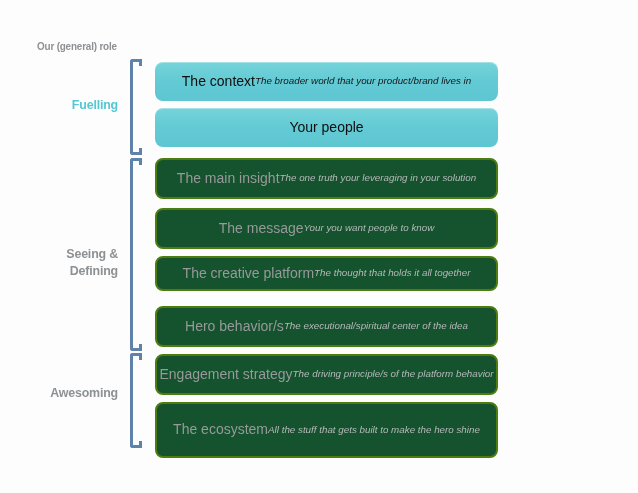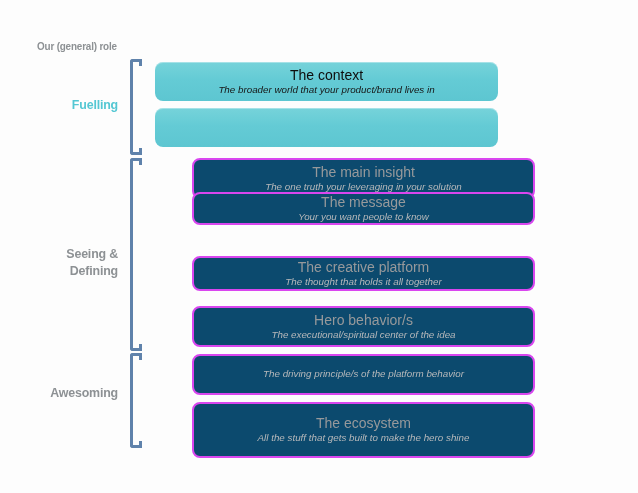--- a/index.html
+++ b/index.html
@@ -66,21 +66,20 @@
   .bracket::before { top: 0; }
   .bracket::after  { bottom: 0; }
 
   
   .box {
     position: absolute;
     left: 155px;
     width: 343px;
     border-radius: 8px;
     display: flex;
-    flex-direction: column;
     align-items: center;
     justify-content: center;
     text-align: center;
     padding: 2px 10px 3px 10px;
   }
   .box .title {
     font-size: 14px;
     font-weight: normal;
     line-height: 17px;
     white-space: nowrap;
@@ -92,23 +91,22 @@
     white-space: nowrap;
     text-align: center;
   }
   .box.teal {
     background: linear-gradient(180deg, #76d3da 0%, #64cbd5 45%, #5dc6d1 100%);
     box-shadow: inset 0 1px 0 rgba(255,255,255,0.35);
   }
   .box.teal .title    { color: #0e0e0e; }
   .box.teal .subtitle { color: #161616; }
   .box.outline {
-    background: #0c4a6e;
-    border: 2px solid #d946ef;
-    margin-left: 37px;
+    background: #14532d;
+    border: 2px solid #4d7c0f;
   }
   .box.outline .title    { color: #97999b; }
   .box.outline .subtitle { color: #b6b8ba; }
 </style>
 </head>
 <body>
 
 <div class="slide">
 
   <div class="top-label">Our (general) role</div>
@@ -129,43 +127,45 @@
   <div class="bracket" style="top:59px;height:96px"></div>
   <div class="bracket" style="top:158px;height:193px"></div>
   <div class="bracket" style="top:353px;height:95px"></div>
 
   <div class="box teal" style="top:62px;height:39px">
     <div class="title">The context</div>
     <div class="subtitle">The broader world that your product/brand lives in</div>
   </div>
 
   <div class="box teal" style="top:108px;height:39px">
+    <div class="title">Your people</div>
   </div>
 
   <div class="box outline" style="top:158px;height:41px">
     <div class="title">The main insight</div>
     <div class="subtitle">The one truth your leveraging in your solution</div>
   </div>
 
-  <div class="box outline" style="top:192px;height:33px">
+  <div class="box outline" style="top:208px;height:41px">
     <div class="title">The message</div>
     <div class="subtitle">Your you want people to know</div>
   </div>
 
   <div class="box outline" style="top:256px;height:35px">
     <div class="title">The creative platform</div>
     <div class="subtitle">The thought that holds it all together</div>
   </div>
 
   <div class="box outline" style="top:306px;height:41px">
     <div class="title">Hero behavior/s</div>
     <div class="subtitle">The executional/spiritual center of the idea</div>
   </div>
 
   <div class="box outline" style="top:354px;height:41px">
+    <div class="title">Engagement strategy</div>
     <div class="subtitle">The driving principle/s of the platform behavior</div>
   </div>
 
   <div class="box outline" style="top:402px;height:56px">
     <div class="title">The ecosystem</div>
     <div class="subtitle">All the stuff that gets built to make the hero shine</div>
   </div>
 
 </div>
 

